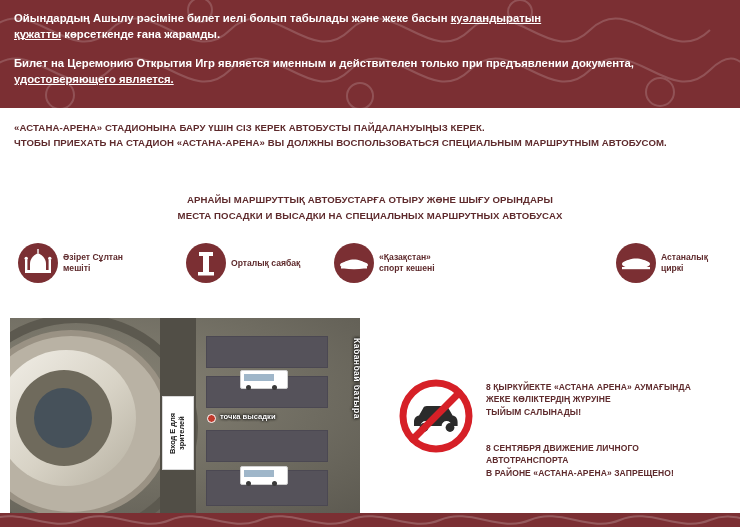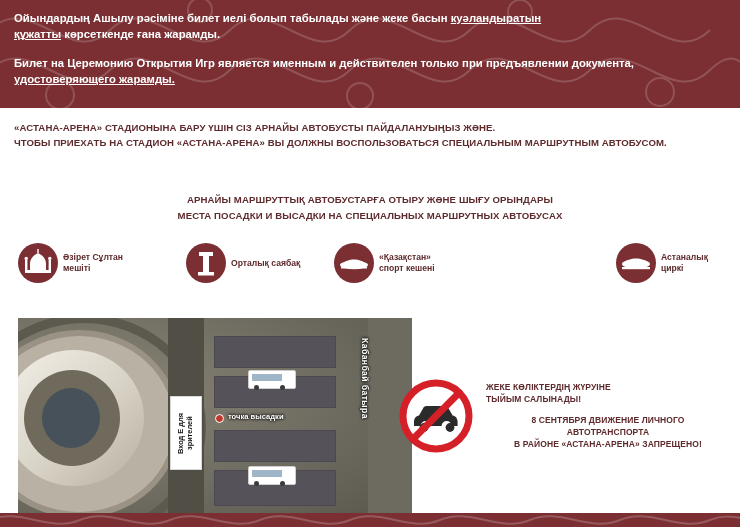--- a/index.html
+++ b/index.html
@@ -110,27 +110,26 @@
     max-width: 78px;
   }
   #stop0 { left: 0px; }
   #stop1 { left: 168px; }
   #stop2 { left: 316px; }
   #stop3 { left: 470px; }
   #stop4 { left: 598px; }
   
   .map {
     position: absolute;
-    left: 18px;
+    left: 10px;
     top: 318px;
     width: 350px;
     height: 195px;
     background: #6d6a60;
     overflow: hidden;
-    padding-left: 44px;
   }
   .map .asphalt {
     position: absolute;
     left: 0; top: 0; width: 350px; height: 195px;
     background:
       radial-gradient(ellipse at 20% 40%, #8a8678 0%, #6f6c61 60%, #5d5a51 100%);
   }
   .map .stadium-outer {
     position: absolute;
     left: -40px;
@@ -287,21 +286,21 @@
     top: 381px;
     width: 244px;
   }
   .warn .block {
     color: #5e2a2c;
     font-size: 8.5px;
     font-weight: bold;
     line-height: 1.45;
     letter-spacing: 0.1px;
   }
-  .warn .block.second { margin-top: 8px; text-align: center; }
+  .warn .block.second { margin-top: 24px; }
   
   .bottom-strip {
     position: absolute;
     left: 0;
     top: 513px;
     width: 740px;
     height: 14px;
     background: #7b2f33;
     overflow: hidden;
   }
@@ -319,26 +318,26 @@
         <path d="M-10,30 C30,-10 70,70 110,30 C150,-10 190,70 230,30 C270,-10 310,70 350,30 C390,-10 430,70 470,30 C510,-10 550,70 590,30 C630,-10 670,70 710,30"></path>
         <circle cx="60" cy="95" r="14"></circle>
         <circle cx="200" cy="10" r="12"></circle>
         <circle cx="360" cy="96" r="13"></circle>
         <circle cx="520" cy="12" r="12"></circle>
         <circle cx="660" cy="92" r="14"></circle>
       </g>
     </svg>
     <div class="banner-text">
       <div class="kz"><span>Ойындардың Ашылу рәсіміне билет иелі болып табылады және жеке басын </span><span class="u">куәландыратын</span><br><span class="u">құжатты</span><span> көрсеткенде ғана жарамды.</span></div>
-      <div class="ru"><span>Билет на Церемонию Открытия Игр является именным и действителен только при предъявлении документа, </span><span class="u">удостоверяющего жарамды.</span></div>
+      <div class="ru"><span>Билет на Церемонию Открытия Игр является именным и действителен только при предъявлении документа, </span><span class="u">удостоверяющего является.</span></div>
     </div>
   </div>
 
   <div class="mid">
-    <div class="line">«АСТАНА-АРЕНА» СТАДИОНЫНА БАРУ ҮШІН СІЗ АРНАЙЫ АВТОБУСТЫ ПАЙДАЛАНУЫҢЫЗ ЖӘНЕ.</div>
+    <div class="line">«АСТАНА-АРЕНА» СТАДИОНЫНА БАРУ ҮШІН СІЗ КЕРЕК АВТОБУСТЫ ПАЙДАЛАНУЫҢЫЗ КЕРЕК.</div>
     <div class="line">ЧТОБЫ ПРИЕХАТЬ НА СТАДИОН «АСТАНА-АРЕНА» ВЫ ДОЛЖНЫ ВОСПОЛЬЗОВАТЬСЯ СПЕЦИАЛЬНЫМ МАРШРУТНЫМ АВТОБУСОМ.</div>
   </div>
 
   <div class="heads">
     <div class="line">АРНАЙЫ МАРШРУТТЫҚ АВТОБУСТАРҒА ОТЫРУ ЖӘНЕ ШЫҒУ ОРЫНДАРЫ</div>
     <div class="line">МЕСТА ПОСАДКИ И ВЫСАДКИ НА СПЕЦИАЛЬНЫХ МАРШРУТНЫХ АВТОБУСАХ</div>
   </div>
 
   <div class="stops">
 
@@ -422,20 +421,21 @@
         <path d="M16 44 c0 -4 2 -6 5 -6.6 l4 -7 c0.8 -1.6 2 -2.4 3.8 -2.4 h18 c1.8 0 3 0.8 3.8 2.4 l4 7 c3 0.6 5 2.6 5 6.6 v4 h-6 a5 5 0 0 0 -10 0 h-11 a5 5 0 0 0 -10 0 h-6.6 z"></path>
         <circle cx="26" cy="49.5" r="4.4"></circle>
         <circle cx="52" cy="49.5" r="4.4"></circle>
       </g>
       <path d="M14.8 61.2 L61.2 14.8" stroke="#d62027" stroke-width="7" stroke-linecap="round"></path>
     </svg>
   </div>
 
   <div class="warn">
     <div class="block">
+      <div>8 ҚЫРКҮЙЕКТЕ «АСТАНА АРЕНА» АУМАҒЫНДА</div>
       <div>ЖЕКЕ КӨЛІКТЕРДІҢ ЖҮРУІНЕ</div>
       <div>ТЫЙЫМ САЛЫНАДЫ!</div>
     </div>
     <div class="block second">
       <div>8 СЕНТЯБРЯ ДВИЖЕНИЕ ЛИЧНОГО</div>
       <div>АВТОТРАНСПОРТА</div>
       <div>В РАЙОНЕ «АСТАНА-АРЕНА» ЗАПРЕЩЕНО!</div>
     </div>
   </div>
 

